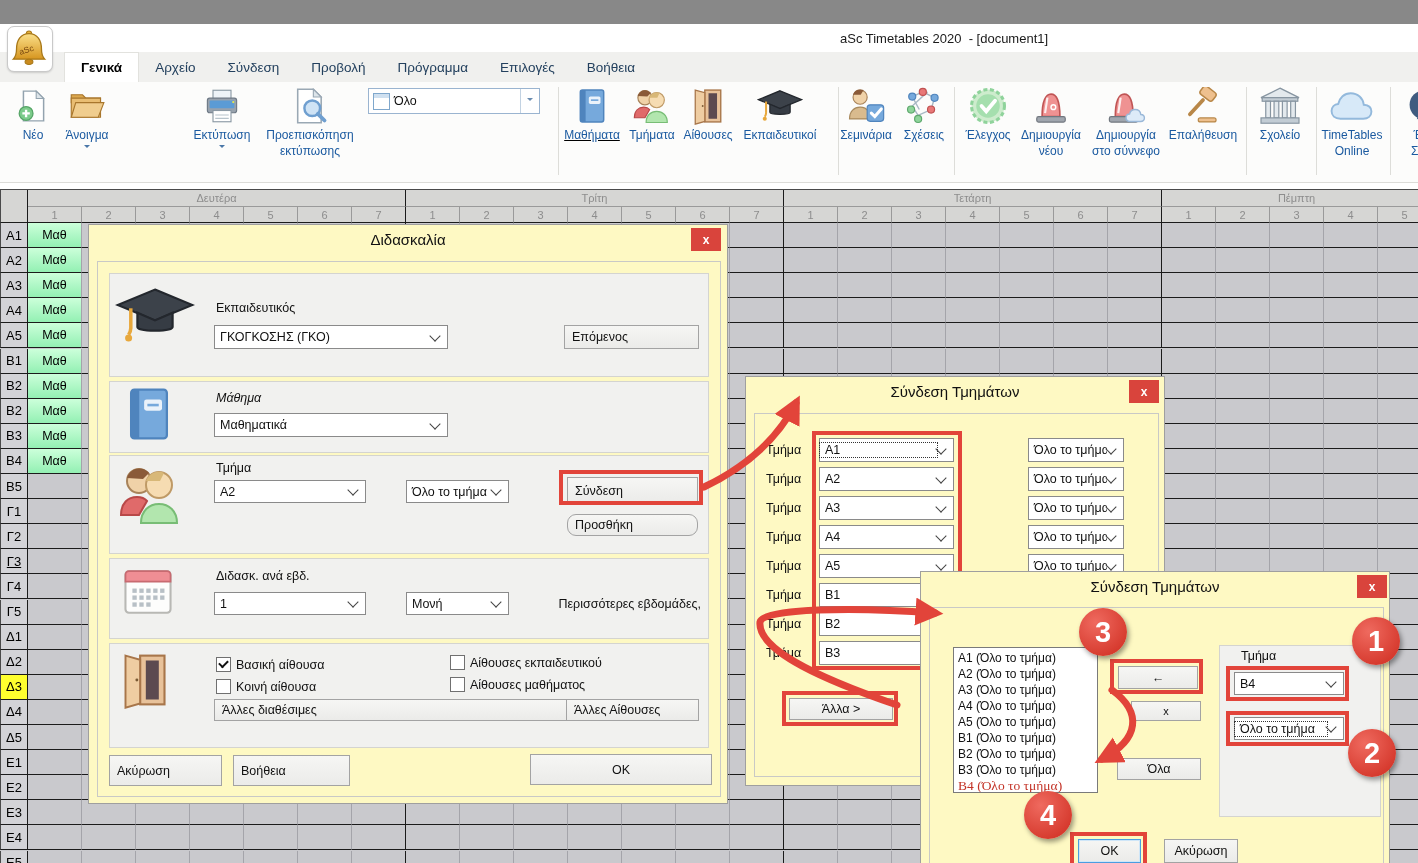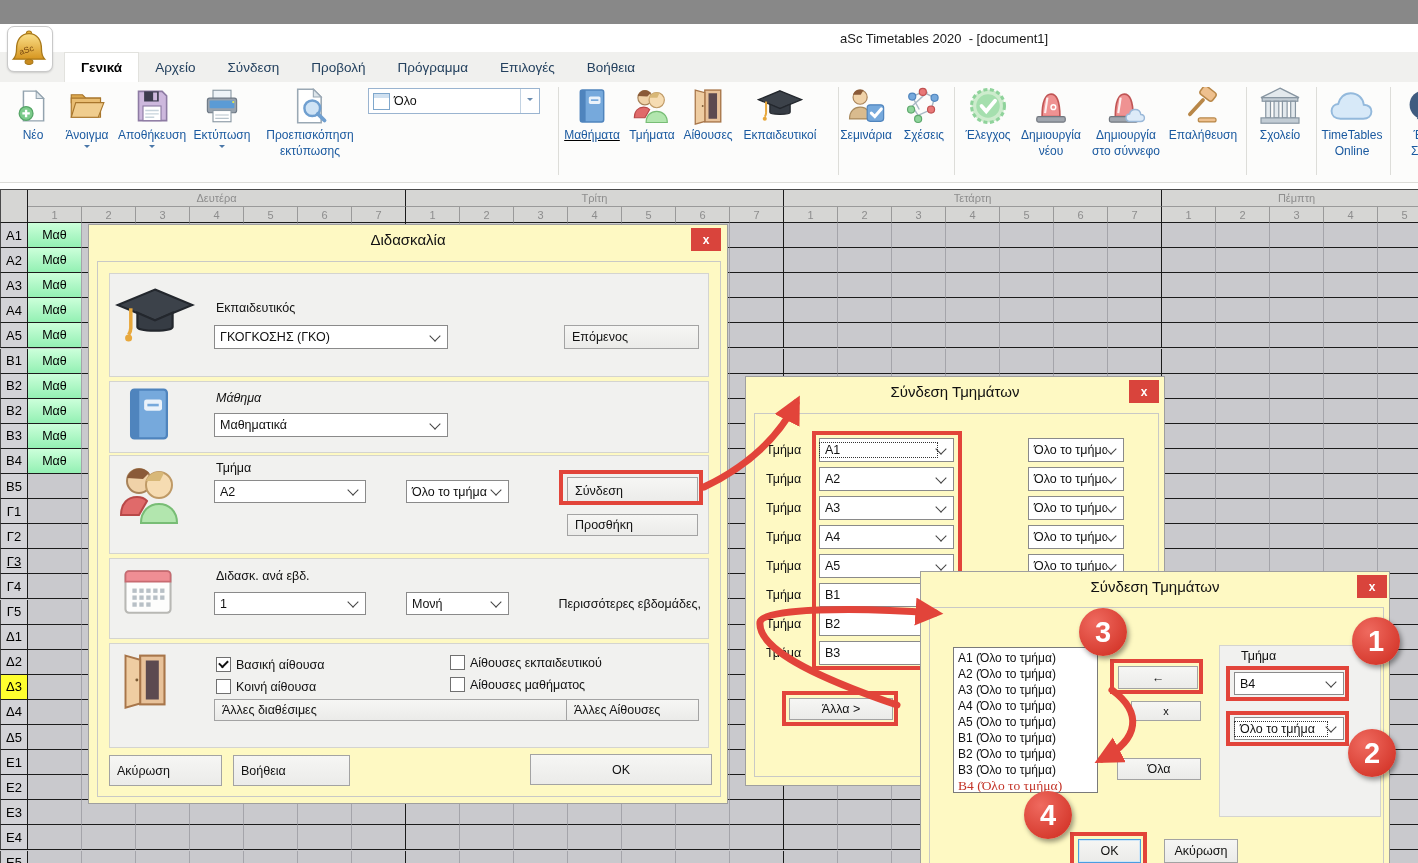--- a/index.html
+++ b/index.html
@@ -147,33 +147,20 @@
       </div>
       <div class="ritem" style="left: 56px; width: 62px;">
         <span class="ricon">
           <svg width="38" height="36" viewBox="0 0 32 32">
             <path d="M2 6h10l3 3h13v4H2z" fill="#dca84e" stroke="#a8762c"></path>
             <path d="M2 9h26v17H2z" fill="#e9bd72" stroke="#a8762c"></path>
             <path d="M6 13h25l-5 13H2z" fill="#f0cd8e" stroke="#a8762c"></path>
           </svg>
         </span>
         <span class="rlab">Άνοιγμα</span>
-        <span class="rcaret"></span>
-      </div>
-      <div class="ritem" style="left: 111px; width: 82px;">
-        <span class="ricon">
-          <svg width="36" height="36" viewBox="0 0 32 32">
-            <path d="M4 3h21l4 4v22H4z" fill="#cdb8dd" stroke="#8d7ba3" stroke-width="1.4"></path>
-            <rect x="9" y="3" width="13" height="9" fill="#3c3c4e"></rect>
-            <rect x="17" y="4" width="3.5" height="7" fill="#cdb8dd"></rect>
-            <rect x="8" y="16" width="16" height="13" fill="#fff" stroke="#8d7ba3"></rect>
-            <path d="M10 20h12M10 23h12M10 26h8" stroke="#c8d4dc" stroke-width="1.3"></path>
-          </svg>
-        </span>
-        <span class="rlab">Αποθήκευση</span>
         <span class="rcaret"></span>
       </div>
       <div class="ritem" style="left: 186px; width: 72px;">
         <span class="ricon">
           <svg width="38" height="36" viewBox="0 0 32 32">
             <rect x="8" y="2" width="16" height="8" fill="#eef3f7" stroke="#8a98a4"></rect>
             <rect x="3" y="9" width="26" height="13" rx="2" fill="#98a2ad" stroke="#6d7884"></rect>
             <rect x="5" y="11" width="22" height="7" rx="1" fill="#5b9bd5"></rect>
             <circle cx="26" cy="12.5" r="1" fill="#e8e848"></circle>
             <rect x="8" y="20" width="16" height="10" fill="#fff" stroke="#8a98a4"></rect>
@@ -1134,21 +1121,21 @@
     <span class="dlabel" style="left:127px;top:236px;">Τμήμα</span>
     <div class="combo" style="left:125px;top:255px;width:152px;height:23px;">
       <span class="cval">A2</span>
         <span class="chev"></span>
     </div>
     <div class="combo" style="left:317px;top:255px;width:103px;height:23px;">
       <span class="cval">Όλο το τμήμα</span>
         <span class="chev"></span>
     </div>
     <div class="btn" style="left:478px;top:252px;width:131px;height:27px;">Σύνδεση</div>
-    <div class="btn" style="left:478px;top:289px;width:131px;height:22px;">Προσθήκη</div>
+    <div class="btn" style="left:478px;top:289px;width:131px;height:22px;border-radius:9px;">Προσθήκη</div>
 
     <div class="group" style="left:20px;top:333px;width:598px;height:79px;"></div>
     <span class="dicon" style="left:30px;top:341px;" id="ical"><svg width="58" height="52" viewBox="0 0 32 30">
           <rect x="3" y="3" width="26" height="24" rx="2" fill="#fdfdfc" stroke="#b8b8b4" stroke-width="1.2"></rect>
           <path d="M3 5a2 2 0 012-2h22a2 2 0 012 2v4H3z" fill="#ef8e94" stroke="#c86a70"></path>
           <g fill="#b8c0c6">
             <rect x="7" y="13" width="2.5" height="2.5"></rect>
             <rect x="11" y="13" width="2.5" height="2.5"></rect>
             <rect x="15" y="13" width="2.5" height="2.5"></rect>
             <rect x="19" y="13" width="2.5" height="2.5"></rect>

